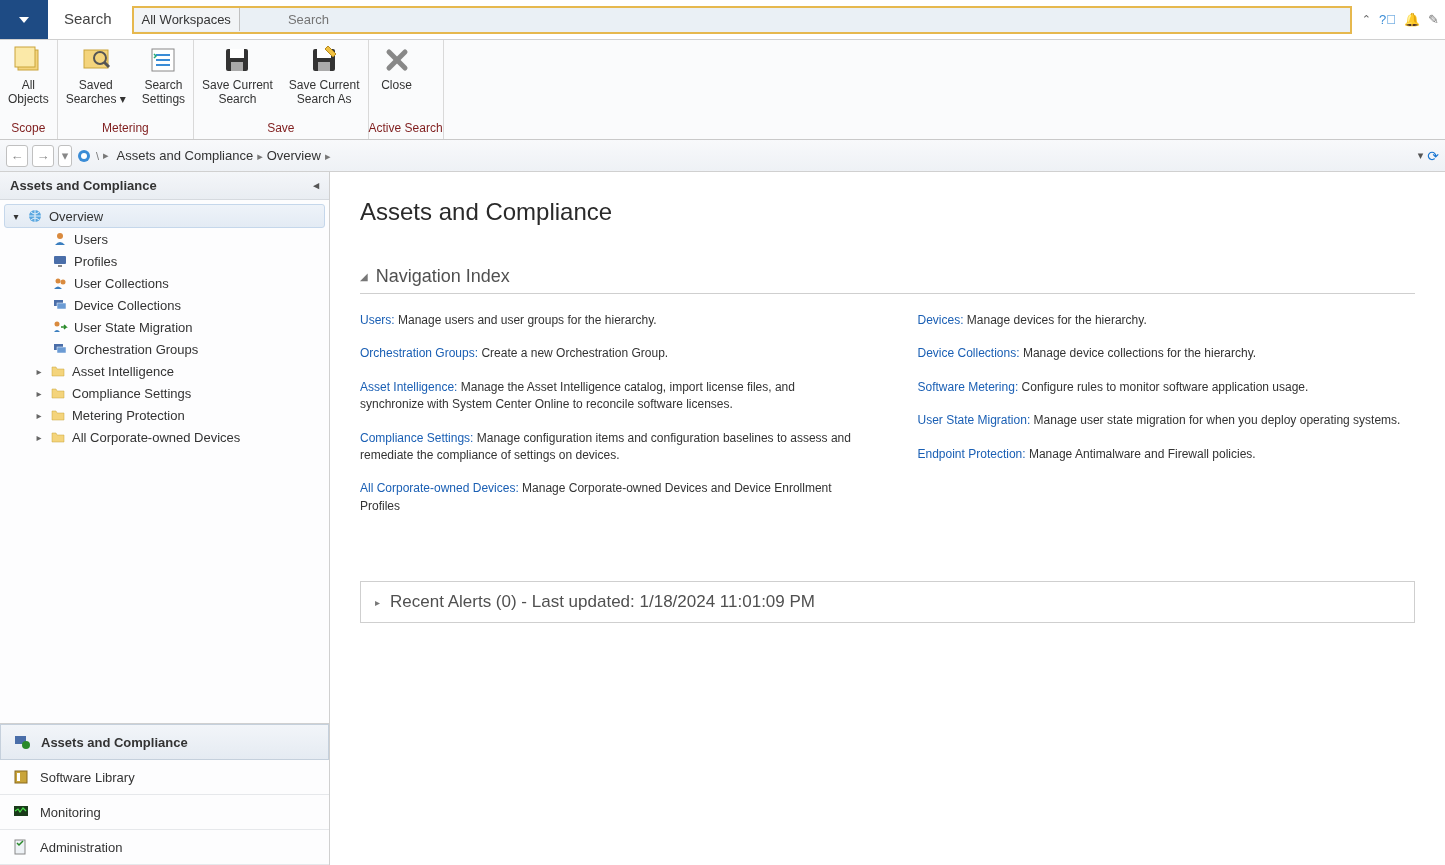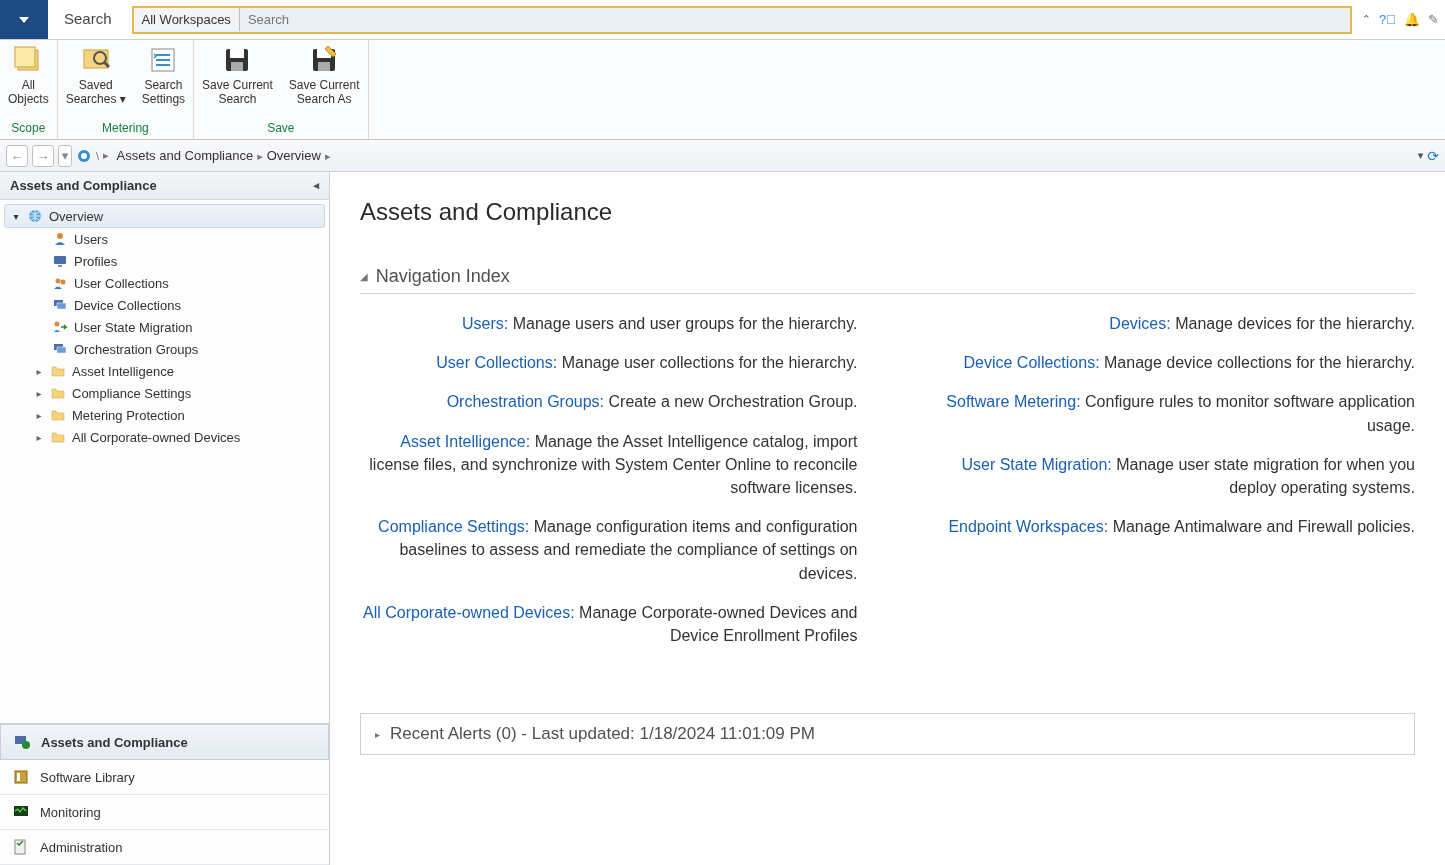--- a/index.html
+++ b/index.html
@@ -5,35 +5,35 @@
   * { box-sizing: border-box; }
   html, body { margin:0; padding:0; font-family: "Segoe UI", Tahoma, sans-serif; font-size:13px; color:#333; background:#fff; height:100%; }
   body { display:flex; flex-direction:column; width:1445px; height:865px; overflow:hidden; }
   
   
   .topbar { display:flex; align-items:stretch; height:40px; border-bottom:1px solid #d0d0d0; }
   .menu-drop { width:48px; background:#1e4b84; display:flex; align-items:center; justify-content:center; position:relative; }
   .menu-drop::after { content:''; border-left:5px solid transparent; border-right:5px solid transparent; border-top:6px solid #fff; }
   .tab { padding:10px 16px 0 16px; font-size:15px; color:#444; }
   .search-scope { display:flex; align-items:center; margin-left:4px; flex:1; }
-  .scope-box { border:2px solid #e6b84e; background:#eaf0f5; display:flex; align-items:center; flex:1; height:28px; margin-right:4px; }
+  .scope-box { border:2px solid #e6b84e; background:#eaf0f5; display:flex; align-items:center; flex:1; height:28px; margin-right:4px;gap:40px; }
   .scope-label { background:#f2f4f6; border-right:1px solid #c0c0c0; padding:4px 8px; font-size:13px; color:#333; }
   .scope-input { flex:1; border:none; background:transparent; padding:4px 8px; font-size:13px; outline:none; color:#888; }
   .top-icons { display:flex; align-items:center; padding:0 6px; gap:8px; color:#888; }
   .top-icons span { cursor:pointer; }
   .caret-up { font-size:11px; color:#666; }
   
   
   .ribbon { display:flex; background:#fafbfc; border-bottom:1px solid #c9c9c9; height:100px; }
   .ribbon-group { display:flex; flex-direction:column; border-right:1px solid #d9d9d9; }
   .ribbon-buttons { display:flex; flex:1; }
   .ribbon-btn { display:flex; flex-direction:column; align-items:center; justify-content:flex-start; padding:4px 8px 2px 8px; min-width:56px; cursor:pointer; }
   .ribbon-btn .ico { width:32px; height:32px; margin-bottom:2px; display:flex; align-items:center; justify-content:center; }
   .ribbon-btn .lbl { text-align:center; font-size:12px; line-height:14px; color:#333; }
-  .ribbon-group-label { text-align:center; font-size:12px; color:#15803d; padding:2px 0 4px 0; }
+  .ribbon-group-label { text-align:center; font-size:12px; color:#7f1d1d; padding:2px 0 4px 0; }
   
   
   .breadcrumb-bar { display:flex; align-items:center; height:32px; background:linear-gradient(#f8f9fb,#eef1f5); border-bottom:1px solid #d0d0d0; padding:0 6px; gap:4px; }
   .nav-arrow { width:22px; height:22px; border:1px solid #c0c0c0; border-radius:3px; background:#fff; display:flex; align-items:center; justify-content:center; color:#888; cursor:pointer; }
   .nav-arrow.small { width:14px; }
   .bc-icon { width:16px; height:16px; }
   .bc-sep { color:#777; font-size:11px; }
   .bc-item { color:#333; cursor:pointer; padding:0 4px; }
   .bc-spacer { flex:1; }
   .refresh { color:#1976d2; cursor:pointer; font-size:14px; }
@@ -56,21 +56,21 @@
   .navbtn.active { background:linear-gradient(#f2f5f9,#e5ebf2); font-weight:600; border:1px solid #c5d0dc; }
   .navbtn .nicon { width:18px; height:18px; }
   
   
   .content { flex:1; overflow:auto; padding:20px 30px; background:#fff; }
   .page-title { font-size:24px; color:#2a2a2a; font-weight:400; margin:6px 0 40px 0; }
   .section-h { font-size:18px; color:#505050; padding-bottom:6px; border-bottom:1px solid #cfcfcf; margin-bottom:18px; display:flex; align-items:center; gap:8px; }
   .section-h .tri { font-size:10px; color:#777; }
   .navindex { display:flex; gap:60px; }
   .col { flex:1; max-width:500px; }
-  .entry { margin-bottom:16px; font-size:16px; line-height:1.45; color:#333;text-align:right; }
+  .entry { margin-bottom:16px; font-size:12px; line-height:1.45; color:#333; }
   .entry a { color:#1a5fb4; text-decoration:none; cursor:pointer; }
   .alerts-box { margin-top:50px; border:1px solid #cfcfcf; padding:10px 14px; font-size:17px; color:#505050; display:flex; align-items:center; gap:10px; }
   .alerts-box .tri { font-size:10px; color:#777; }
   
   svg { display:block; }
 </style>
 </head>
 <body>
 
 <div class="topbar">
@@ -150,20 +150,34 @@
               <rect x="5" y="5" width="22" height="22" fill="#333" rx="2"></rect>
               <rect x="9" y="5" width="14" height="9" fill="#fff"></rect>
               <rect x="10" y="18" width="12" height="9" fill="#aaa"></rect>
               <path d="M20 2 l8 8 l-3 3 l-8-8 z" fill="#f0c040" stroke="#b58a1e"></path>
             </svg>
           </div>
           <div class="lbl">Save Current<br>Search As</div>
         </div>
       </div>
       <div class="ribbon-group-label">Save</div>
+    </div>
+    <div class="ribbon-group">
+      <div class="ribbon-buttons">
+        <div class="ribbon-btn">
+          <div class="ico">
+            <svg viewBox="0 0 32 32">
+              <line x1="8" y1="8" x2="24" y2="24" stroke="#888" stroke-width="5" stroke-linecap="round"></line>
+              <line x1="24" y1="8" x2="8" y2="24" stroke="#888" stroke-width="5" stroke-linecap="round"></line>
+            </svg>
+          </div>
+          <div class="lbl">Close</div>
+        </div>
+      </div>
+      <div class="ribbon-group-label">Active Search</div>
     </div>
   </div>
 
 <div class="breadcrumb-bar">
   <div class="nav-arrow">←</div>
   <div class="nav-arrow">→</div>
   <div class="nav-arrow small">▾</div>
   <svg class="bc-icon" viewBox="0 0 16 16">
       <circle cx="8" cy="8" r="6" fill="#3a8cd6"></circle>
       <circle cx="8" cy="8" r="3" fill="#fff"></circle>
@@ -329,32 +343,31 @@
 
   <div class="content">
     <div class="page-title">Assets and Compliance</div>
     <div class="section-h">
       <span class="tri">◢</span>
       <span>Navigation Index</span>
     </div>
     <div class="navindex">
       <div class="col" id="leftcol">
           <div class="entry"><a>Users:</a><span> Manage users and user groups for the hierarchy.</span></div>
-          <div class="entry"><a>User Collections:</a><span> Manage user collections for the hierarchy.</span></div>
           <div class="entry"><a>Orchestration Groups:</a><span> Create a new Orchestration Group.</span></div>
           <div class="entry"><a>Asset Intelligence:</a><span> Manage the Asset Intelligence catalog, import license files, and synchronize with System Center Online to reconcile software licenses.</span></div>
           <div class="entry"><a>Compliance Settings:</a><span> Manage configuration items and configuration baselines to assess and remediate the compliance of settings on devices.</span></div>
           <div class="entry"><a>All Corporate-owned Devices:</a><span> Manage Corporate-owned Devices and Device Enrollment Profiles</span></div>
         </div>
       <div class="col" id="rightcol">
           <div class="entry"><a>Devices:</a><span> Manage devices for the hierarchy.</span></div>
           <div class="entry"><a>Device Collections:</a><span> Manage device collections for the hierarchy.</span></div>
           <div class="entry"><a>Software Metering:</a><span> Configure rules to monitor software application usage.</span></div>
           <div class="entry"><a>User State Migration:</a><span> Manage user state migration for when you deploy operating systems.</span></div>
-          <div class="entry"><a>Endpoint Workspaces:</a><span> Manage Antimalware and Firewall policies.</span></div>
+          <div class="entry"><a>Endpoint Protection:</a><span> Manage Antimalware and Firewall policies.</span></div>
         </div>
     </div>
     <div class="alerts-box">
       <span class="tri">▸</span>
       <span>Recent Alerts (0) - Last updated: 1/18/2024 11:01:09 PM</span>
     </div>
   </div>
 </div>
 
 </body></html>

